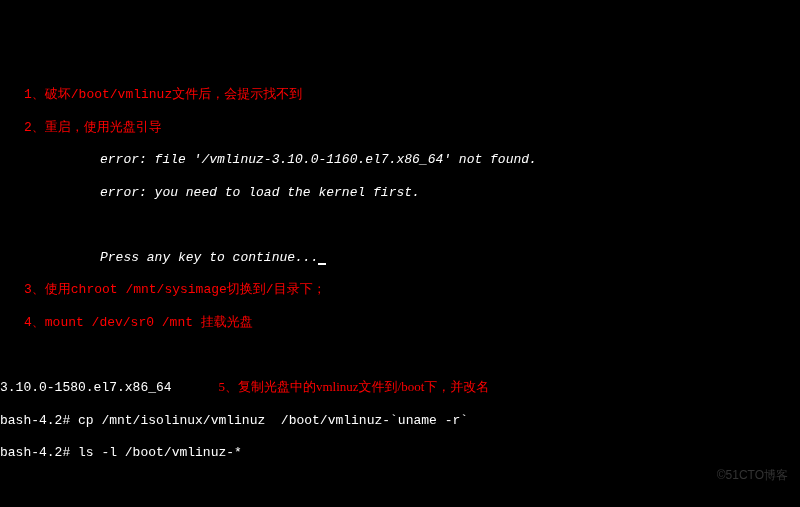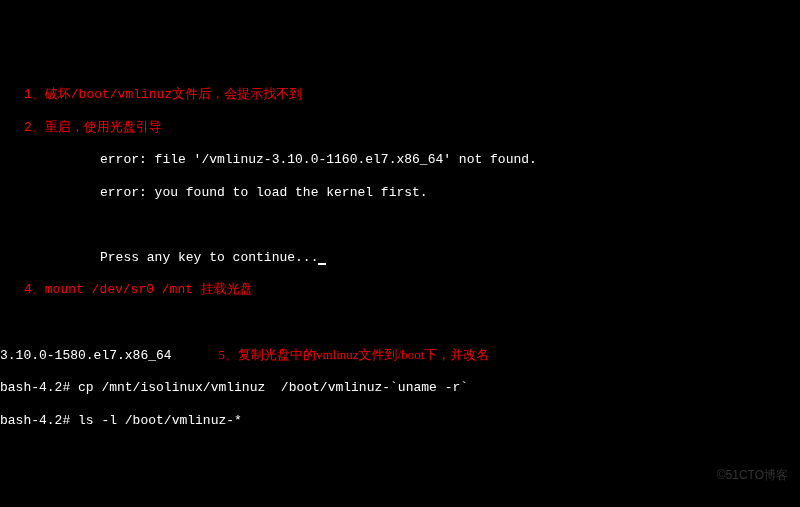--- a/index.html
+++ b/index.html
@@ -12,21 +12,21 @@
       color: #fff;
       line-height: 1.25;
       overflow: hidden;
       position: relative;
       white-space: pre;
     }
     .line { white-space: pre; }
     .anno { color: #ff0000; font-weight: normal; font-family: Liberation Mono, monospace; }
     .inline-anno { color: #ff0000; font-family: Liberation Serif, serif; }
     .b1 { padding-left: 24px; }
-    .indent1 { padding-left: 100px; }
+    .indent1 { padding-left: 100px; font-style: italic; }
     .cursor {
       display: inline-block;
       width: 8px;
       height: 2px;
       background: #fff;
       vertical-align: bottom;
       margin-bottom: 1px;
     }
     .watermark {
       position: absolute;
@@ -43,23 +43,24 @@
   </style>
 </head>
 <body>
 
 
 
 <div class="content">
 <div class="line anno b1">1、破坏/boot/vmlinuz文件后，会提示找不到</div>
 <div class="line anno b1">2、重启，使用光盘引导</div>
 <div class="line indent1">error: file '/vmlinuz-3.10.0-1160.el7.x86_64' not found.</div>
-<div class="line indent1">error: you found to load the kernel first.</div>
+<div class="line indent1">error: you need to load the kernel first.</div>
 <div class="blank"></div>
 <div class="line indent1"><span>Press any key to continue...</span><span class="cursor"></span></div>
+<div class="line anno b1">3、使用chroot /mnt/sysimage切换到/目录下；</div>
 <div class="line anno b1">4、mount /dev/sr0 /mnt 挂载光盘</div>
 <div class="blank"></div>
 <div class="line"><span>3.10.0-1580.el7.x86_64</span>      <span class="inline-anno">5、复制光盘中的vmlinuz文件到/boot下，并改名</span></div>
 <div class="line">bash-4.2# cp /mnt/isolinux/vmlinuz  /boot/vmlinuz-`uname -r`</div>
 <div class="line">bash-4.2# ls -l /boot/vmlinuz-*</div>
 
 
 
 
 

